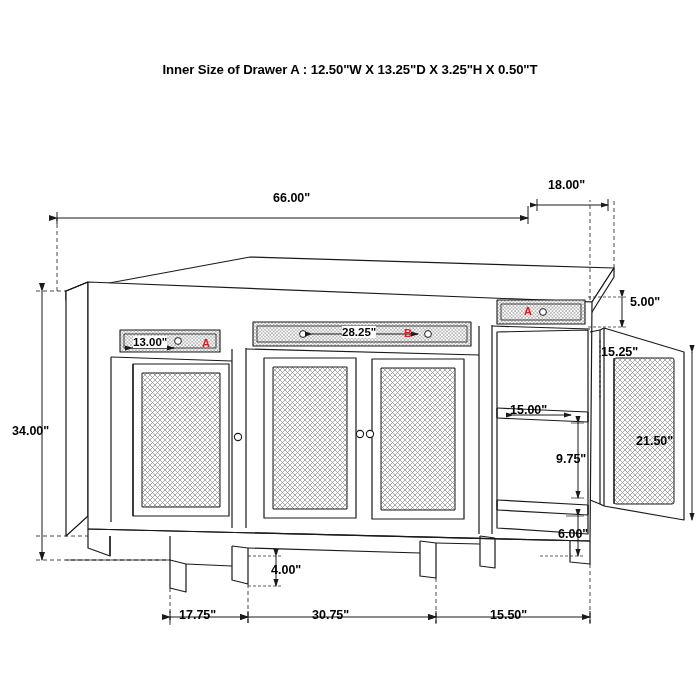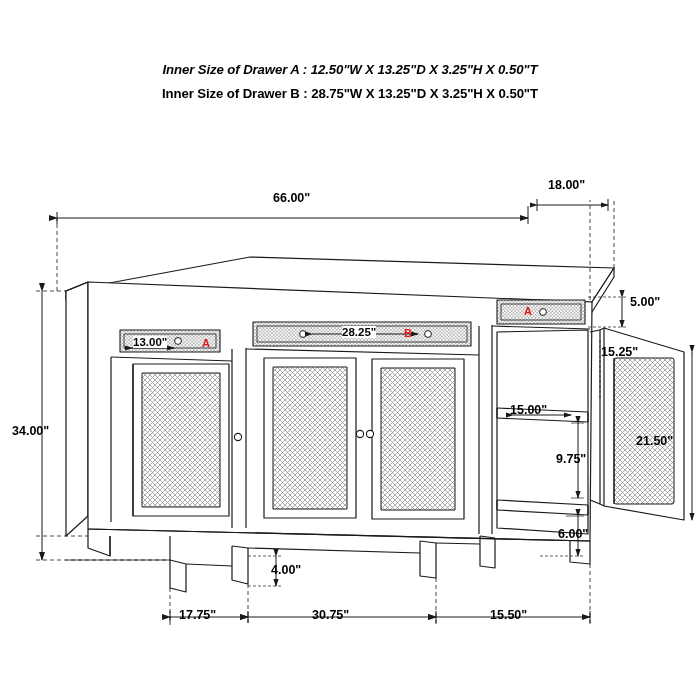--- a/index.html
+++ b/index.html
@@ -23,21 +23,21 @@
   .hdr {
     position: absolute;
     left: 0;
     width: 700px;
     text-align: center;
     font-weight: bold;
     font-size: 13.2px;
     letter-spacing: -0.1px;
     color: #000;
   }
-  #hdr1 { top: 62px; font-style: italic; }
+  #hdr1 { top: 62px; }
   #hdr2 { top: 86px; }
 
   svg#diagram {
     position: absolute;
     left: 0;
     top: 0;
   }
   .lbl {
     position: absolute;
     font-size: 12.5px;
@@ -52,21 +52,20 @@
   .lbl.small {
     font-size: 11.5px;
   }
 </style>
 </head>
 <body>
 
 <div id="stage">
 
   <div class="hdr" id="hdr1">Inner Size of Drawer A : 12.50"W X 13.25"D X 3.25"H X 0.50"T</div>
-  <div class="hdr" id="hdr2">Inner Size of Drawer B : 28.75"W X 13.25"D X 3.25"H X 0.50"T</div>
 
   <svg id="diagram" width="700" height="700" viewBox="0 0 700 700">
     <defs>
       <pattern id="mesh" width="5" height="5" patternUnits="userSpaceOnUse">
         <rect width="5" height="5" fill="#ffffff"></rect>
         <path d="M0 0 L5 5 M5 0 L0 5" stroke="#8a8a8a" stroke-width="0.7"></path>
       </pattern>
       <pattern id="meshFine" width="3.4" height="3.4" patternUnits="userSpaceOnUse">
         <rect width="3.4" height="3.4" fill="#ffffff"></rect>
         <path d="M0 0 L3.4 3.4 M3.4 0 L0 3.4" stroke="#9a9a9a" stroke-width="0.6"></path>

